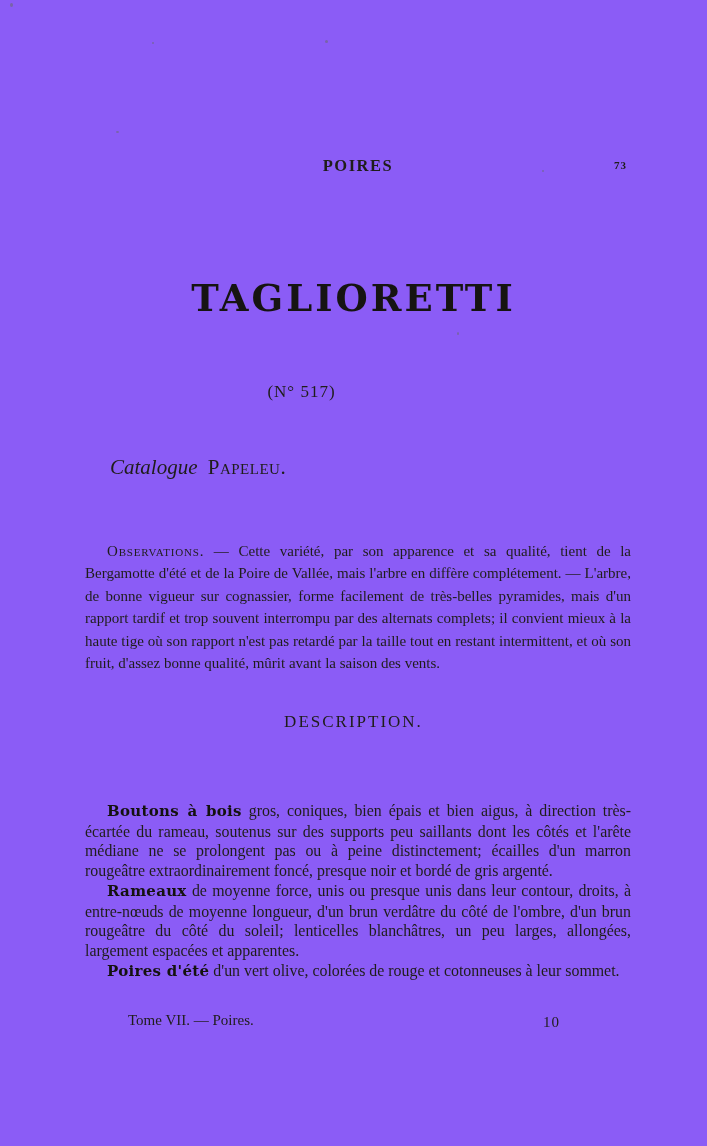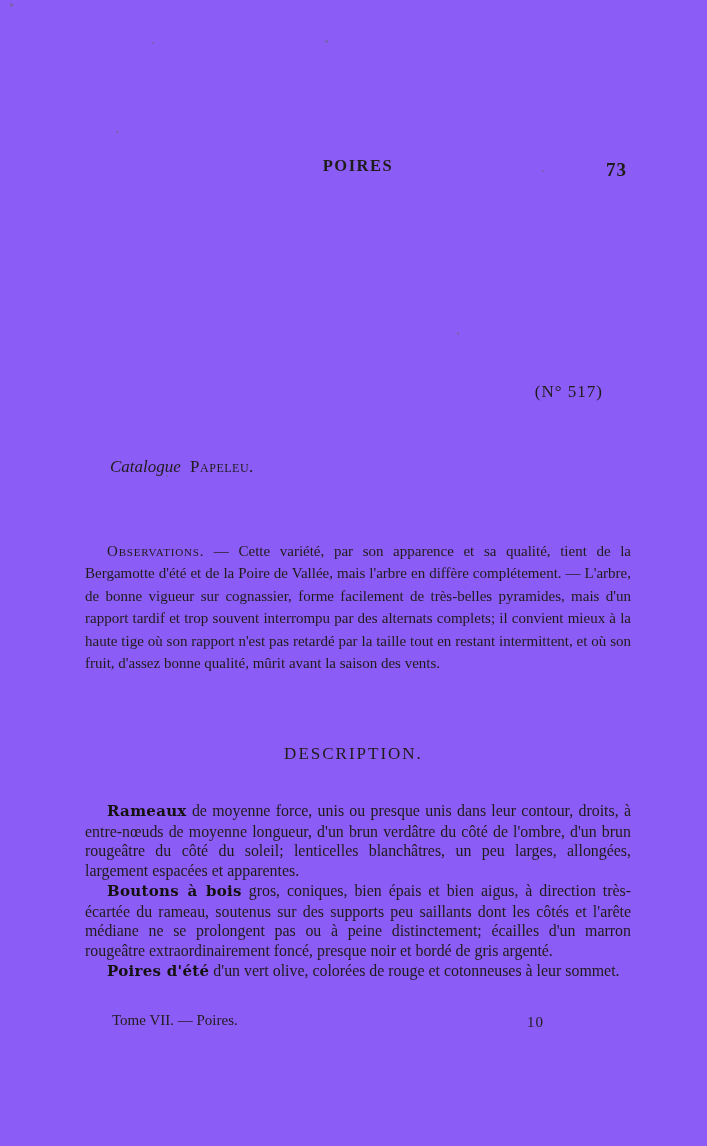--- a/index.html
+++ b/index.html
@@ -30,21 +30,21 @@
     text-align: center;
     font-weight: bold;
     font-size: 16.5px;
     letter-spacing: 1.5px;
   }
   .page-number {
     position: absolute;
     top: 3px;
     right: 4px;
     font-weight: bold;
-    font-size: 19px;
+    font-size: 11px;
     letter-spacing: 1px;
   }
 
   
   .variety-title {
     position: absolute;
     top: 276px;
     left: 0;
     width: 707px;
     margin: 0;
@@ -54,31 +54,31 @@
     font-size: 37px;
     letter-spacing: 3px;
     color: #161412;
   }
 
   .catalog-number {
     position: absolute;
     top: 382px;
     left: 0;
     width: 603px;
-    text-align: right;
+    text-align: center;
     font-size: 17px;
     letter-spacing: 1px;
   }
 
   
   .references {
     position: absolute;
     top: 455px;
     left: 110px;
-    font-size: 17px;
+    font-size: 21px;
     line-height: 24px;
   }
   .ref-source { font-style: italic; }
   .ref-authority {
     font-style: normal;
     font-variant: small-caps;
     letter-spacing: 0.5px;
     margin-left: 5px;
   }
 
@@ -95,21 +95,21 @@
     text-indent: 22px;
   }
   .obs-label {
     font-variant: small-caps;
     letter-spacing: 0.8px;
   }
 
   
   .description-heading {
     position: absolute;
-    top: 744px;
+    top: 712px;
     left: 0;
     width: 707px;
     margin: 0;
     text-align: center;
     font-weight: normal;
     font-size: 17px;
     letter-spacing: 2px;
   }
   .description-body {
     position: absolute;
@@ -129,21 +129,21 @@
     font-weight: bold;
     font-size: 15px;
     letter-spacing: 0.3px;
     color: #14120f;
   }
 
   
   .page-footer {
     position: absolute;
     top: 1012px;
-    left: 69px;
+    left: 85px;
     width: 546px;
     height: 24px;
     font-size: 15px;
   }
   .footer-volume { margin-left: 43px; }
   .footer-signature {
     position: absolute;
     left: 458px;
     top: 2px;
     font-weight: normal;
@@ -169,42 +169,43 @@
   <div class="speck" style="left:116px; top:131px; width:3px; height:2px;"></div>
   <div class="speck" style="left:542px; top:170px; width:2px; height:2px;"></div>
   <div class="speck" style="left:457px; top:332px; width:2px; height:3px;"></div>
   <div class="speck" style="left:166px; top:475px; width:2px; height:2px;"></div>
 
   <div class="running-head">
     <span class="running-title">POIRES</span>
     <span class="page-number">73</span>
   </div>
 
+  <h1 class="variety-title">TAGLIORETTI</h1>
 
   <div class="catalog-number">(N° 517)</div>
 
   <div class="references">
     <div>
       <span class="ref-source">Catalogue</span>
       <span class="ref-authority">Papeleu.</span>
     </div>
   </div>
 
   <p class="observations">
     <span class="obs-label">Observations.</span><span> — Cette variété, par son apparence et sa qualité, tient de la Bergamotte d'été et de la Poire de Vallée, mais l'arbre en diffère complétement. — L'arbre, de bonne vigueur sur cognassier, forme facilement de très-belles pyramides, mais d'un rapport tardif et trop souvent interrompu par des alternats complets; il convient mieux à la haute tige où son rapport n'est pas retardé par la taille tout en restant intermittent, et où son fruit, d'assez bonne qualité, mûrit avant la saison des vents.</span>
   </p>
 
   <h2 class="description-heading">DESCRIPTION.</h2>
 
   <div class="description-body">
     <p>
-      <span class="desc-lead">Rameaux</span><span> de moyenne force, unis ou presque unis dans leur contour, droits, à entre-nœuds de moyenne longueur, d'un brun verdâtre du côté de l'ombre, d'un brun rougeâtre du côté du soleil; lenticelles blanchâtres, un peu larges, allongées, largement espacées et apparentes.</span>
+      <span class="desc-lead">Boutons à bois</span><span> gros, coniques, bien épais et bien aigus, à direction très-écartée du rameau, soutenus sur des supports peu saillants dont les côtés et l'arête médiane ne se prolongent pas ou à peine distinctement; écailles d'un marron rougeâtre extraordinairement foncé, presque noir et bordé de gris argenté.</span>
     </p>
     <p>
-      <span class="desc-lead">Boutons à bois</span><span> gros, coniques, bien épais et bien aigus, à direction très-écartée du rameau, soutenus sur des supports peu saillants dont les côtés et l'arête médiane ne se prolongent pas ou à peine distinctement; écailles d'un marron rougeâtre extraordinairement foncé, presque noir et bordé de gris argenté.</span>
+      <span class="desc-lead">Rameaux</span><span> de moyenne force, unis ou presque unis dans leur contour, droits, à entre-nœuds de moyenne longueur, d'un brun verdâtre du côté de l'ombre, d'un brun rougeâtre du côté du soleil; lenticelles blanchâtres, un peu larges, allongées, largement espacées et apparentes.</span>
     </p>
     <p>
       <span class="desc-lead">Poires d'été</span><span> d'un vert olive, colorées de rouge et cotonneuses à leur sommet.</span>
     </p>
   </div>
 
   <div class="page-footer">
     <span class="footer-volume">Tome VII. — Poires.</span>
     <span class="footer-signature">10</span>
   </div>

